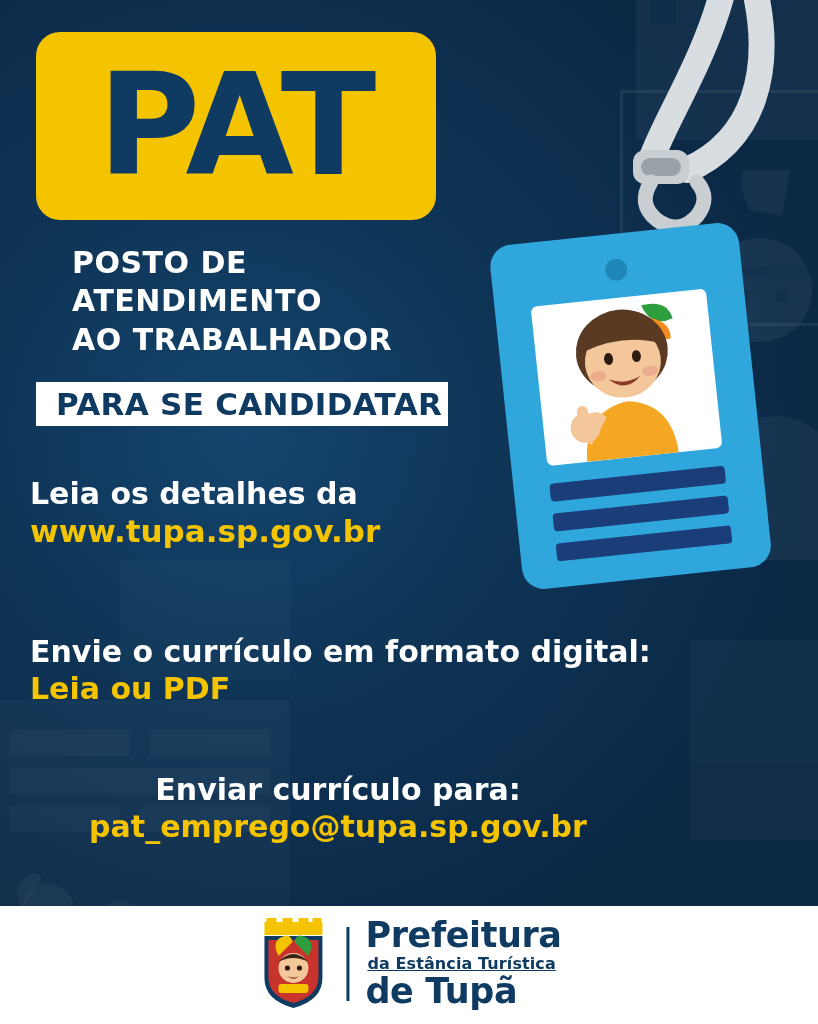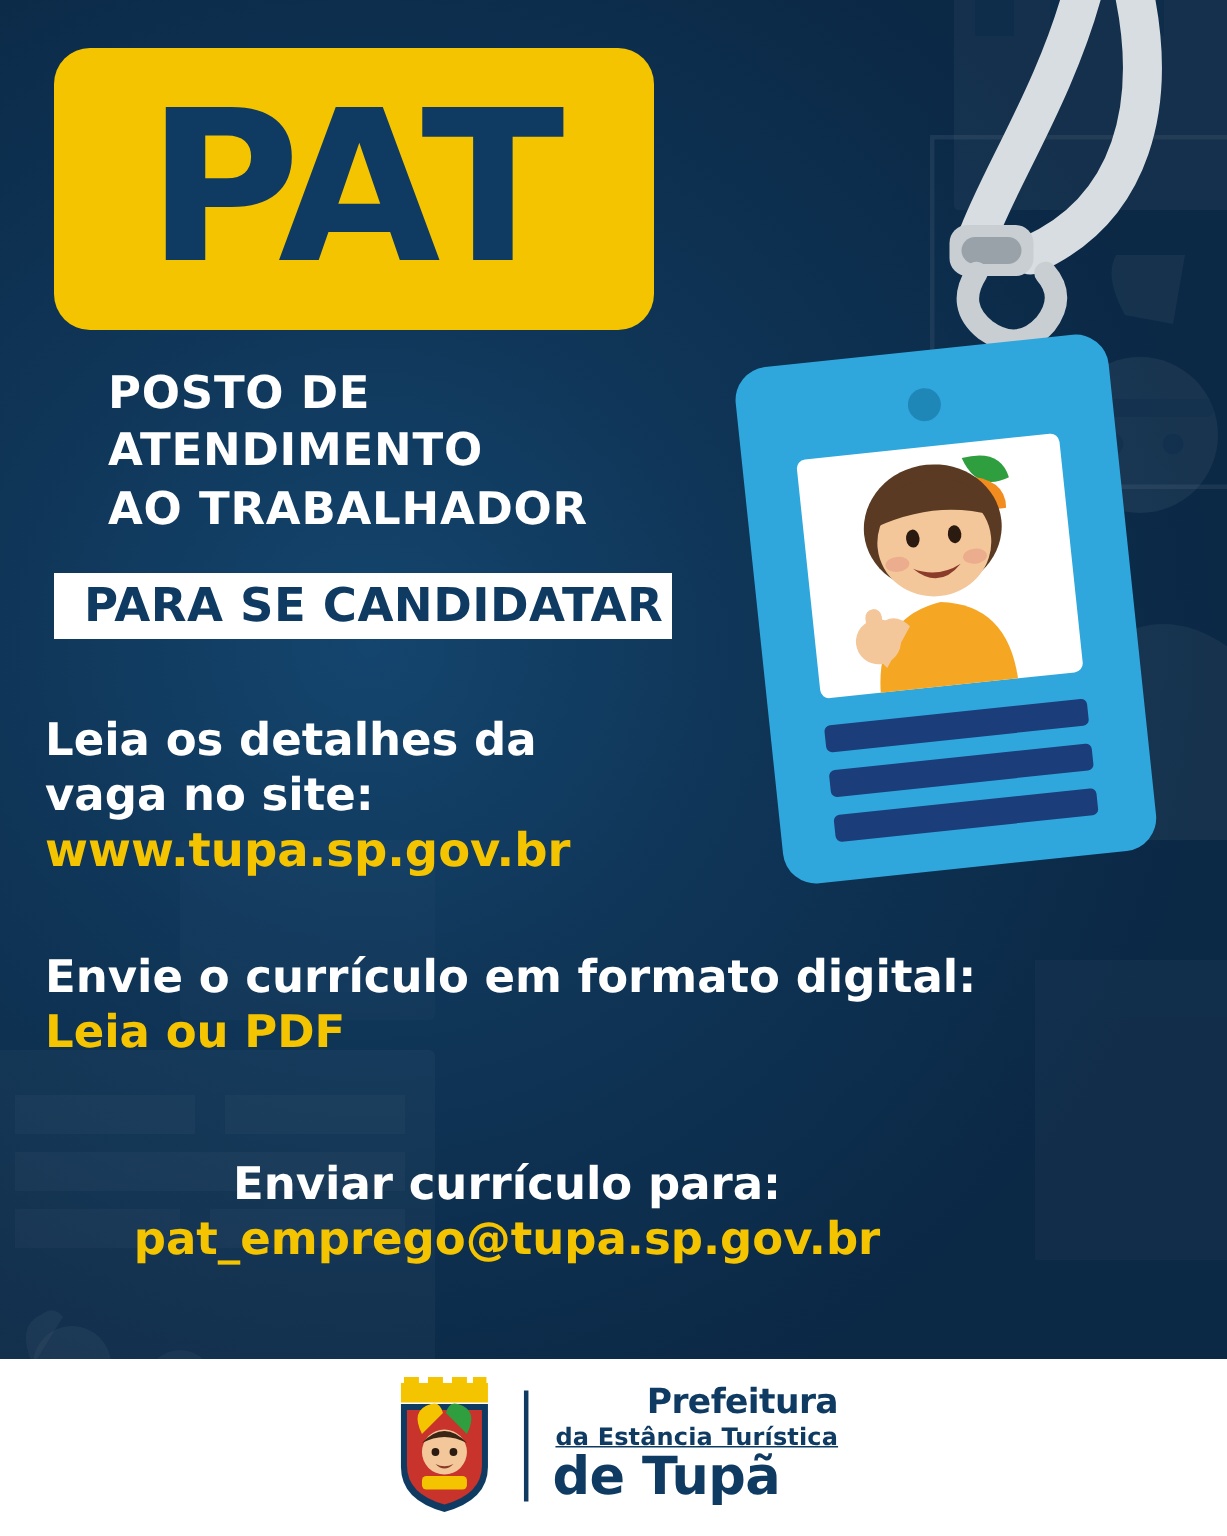--- a/index.html
+++ b/index.html
@@ -152,21 +152,21 @@
   }
   .logo-text {
     display: flex;
     flex-direction: column;
     justify-content: center;
     line-height: 1.02;
     font-family: "DejaVu Sans", sans-serif;
   }
   .logo-text .l1 {
     color: #0f3b63;
-    font-size: 23px;
+    font-size: 35px;
     font-weight: bold;
     letter-spacing: -0.4px;
     text-align: right;
   }
   .logo-text .l2 {
     color: #0f3b63;
     font-size: 16px;
     font-weight: bold;
     letter-spacing: 0.1px;
     margin: 2px 0 2px 2px;
@@ -281,21 +281,20 @@
     <div>POSTO DE ATENDIMENTO</div>
     <div>AO TRABALHADOR</div>
   </div>
 
   <div class="candidatar-band">
     <span>PARA SE CANDIDATAR</span>
   </div>
 
   <div class="block b1">
     <div>Leia os detalhes da</div>
-    <div>vaga no site:</div>
     <div class="yellow line3">www.tupa.sp.gov.br</div>
   </div>
 
   <div class="block b2">
     <div>Envie o currículo em formato digital:</div>
     <div class="yellow">Leia ou PDF</div>
   </div>
 
   <div class="block b3">
     <div>Enviar currículo para:</div>

